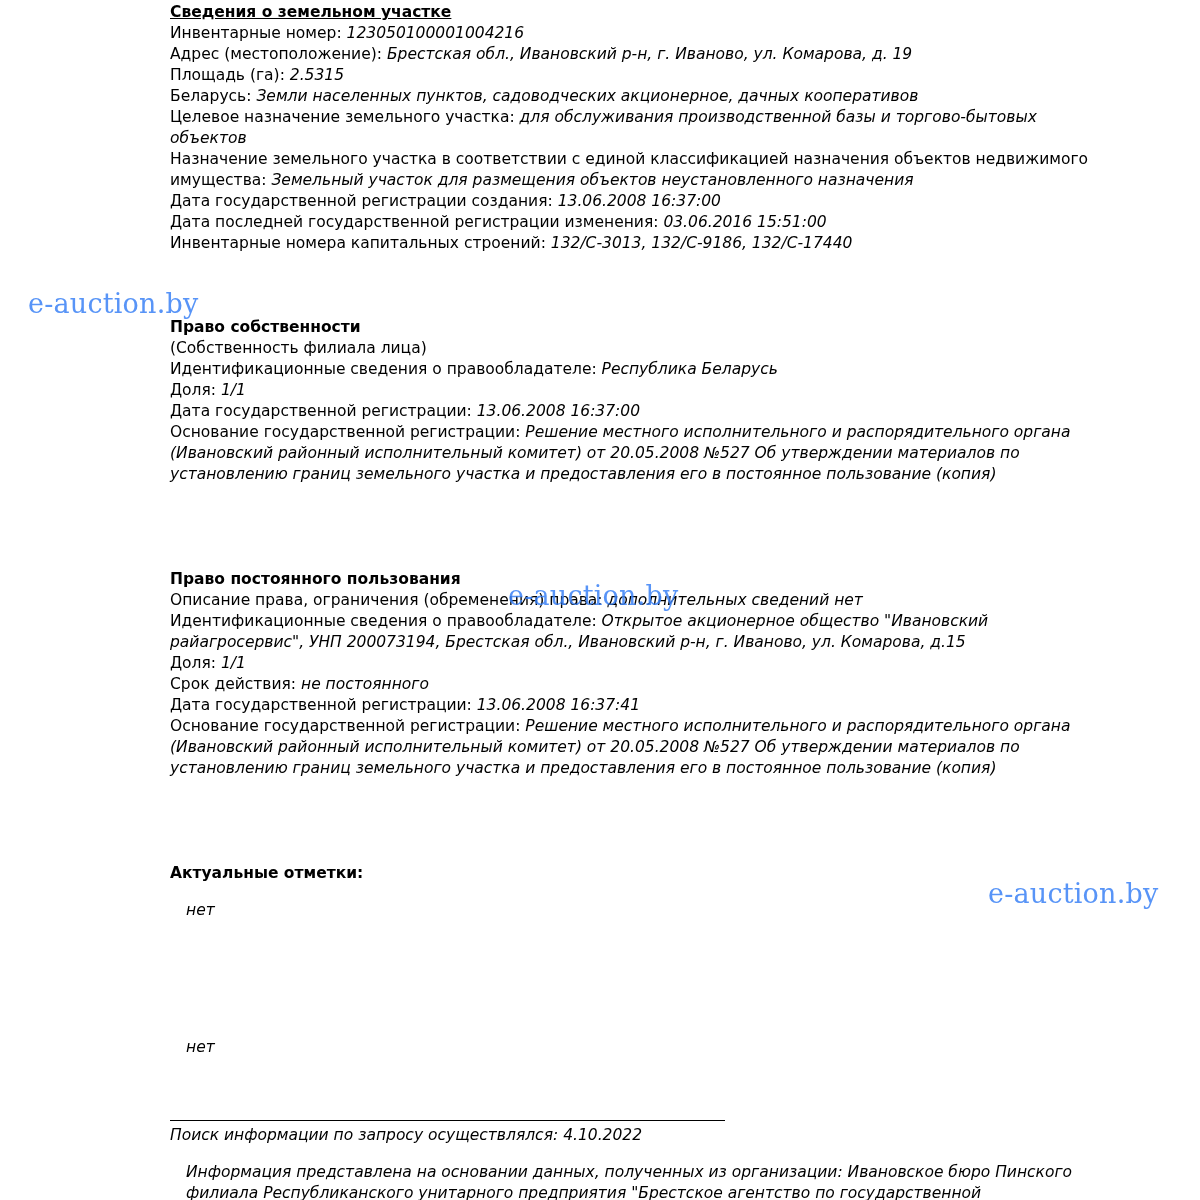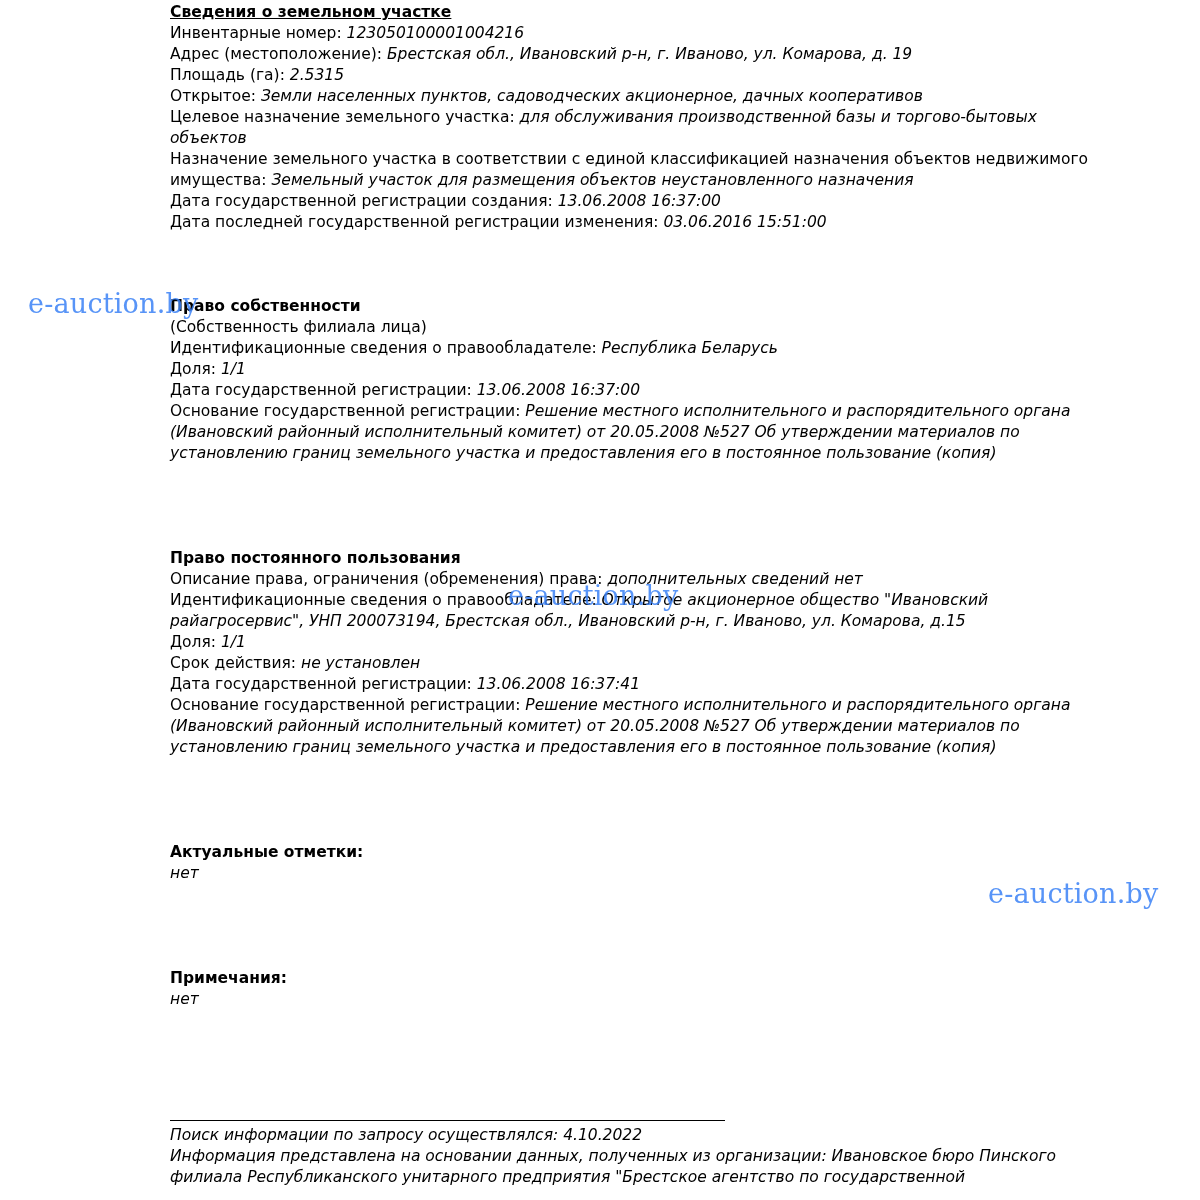--- a/index.html
+++ b/index.html
@@ -44,21 +44,21 @@
     line-height: 21px;
     margin: 0;
   }
   .val {
     font-style: italic;
   }
   .blk {
     font-style: italic;
     font-size: 15.5px;
     line-height: 21px;
-    margin: 0;
+    margin: 16px;
   }
   .gap-sm { height: 21px; }
   .gap-md { height: 42px; }
   .gap-lg { height: 63px; }
 
   .wm {
     position: absolute;
     font-family: "DejaVu Serif", serif;
     font-size: 27px;
     color: #3b82f6;
@@ -99,33 +99,36 @@
       <p class="line">
         <span>Инвентарные номер: </span><span class="val">123050100001004216</span>
       </p>
       <p class="line">
         <span>Адрес (местоположение): </span><span class="val">Брестская обл., Ивановский р-н, г. Иваново, ул. Комарова, д. 19</span>
       </p>
       <p class="line">
         <span>Площадь (га): </span><span class="val">2.5315</span>
       </p>
       <p class="line">
-        <span>Открытое: </span><span class="val">Земли населенных пунктов, садоводческих акционерное, дачных кооперативов</span>
+        <span>Беларусь: </span><span class="val">Земли населенных пунктов, садоводческих акционерное, дачных кооперативов</span>
       </p>
       <p class="line">
         <span>Целевое назначение земельного участка: </span><span class="val">для обслуживания производственной базы и торгово-бытовых объектов</span>
       </p>
       <p class="line">
         <span>Назначение земельного участка в соответствии с единой классификацией назначения объектов недвижимого имущества: </span><span class="val">Земельный участок для размещения объектов неустановленного назначения</span>
       </p>
       <p class="line">
         <span>Дата государственной регистрации создания: </span><span class="val">13.06.2008 16:37:00</span>
       </p>
       <p class="line">
         <span>Дата последней государственной регистрации изменения: </span><span class="val">03.06.2016 15:51:00</span>
+      </p>
+      <p class="line">
+        <span>Инвентарные номера капитальных строений: </span><span class="val">132/С-3013, 132/С-9186, 132/С-17440</span>
       </p>
     </div>
 
     <div class="gap-md"></div>
     <div class="gap-sm"></div>
 
     <div class="section">
       <div class="heading">Право собственности</div>
       <p class="line">(Собственность филиала лица)</p>
       <p class="line">
@@ -150,21 +153,21 @@
       <p class="line">
         <span>Описание права, ограничения (обременения) права: </span><span class="val">дополнительных сведений нет</span>
       </p>
       <p class="line">
         <span>Идентификационные сведения о правообладателе: </span><span class="val">Открытое акционерное общество "Ивановский райагросервис", УНП 200073194, Брестская обл., Ивановский р-н, г. Иваново, ул. Комарова, д.15</span>
       </p>
       <p class="line">
         <span>Доля: </span><span class="val">1/1</span>
       </p>
       <p class="line">
-        <span>Срок действия: </span><span class="val">не установлен</span>
+        <span>Срок действия: </span><span class="val">не постоянного</span>
       </p>
       <p class="line">
         <span>Дата государственной регистрации: </span><span class="val">13.06.2008 16:37:41</span>
       </p>
       <p class="line">
         <span>Основание государственной регистрации: </span><span class="val">Решение местного исполнительного и распорядительного органа (Ивановский районный исполнительный комитет) от 20.05.2008 №527 Об утверждении материалов по установлению границ земельного участка и предоставления его в постоянное пользование (копия)</span>
       </p>
     </div>
 
     <div class="gap-lg"></div>
@@ -172,21 +175,20 @@
 
     <div class="section">
       <div class="heading">Актуальные отметки:</div>
       <p class="blk">нет</p>
     </div>
 
     <div class="gap-lg"></div>
     <div class="gap-sm"></div>
 
     <div class="section">
-      <div class="heading">Примечания:</div>
       <p class="blk">нет</p>
     </div>
 
   </div>
 
   <div class="footer">
     <div class="rule"></div>
     <p class="line">
       <span class="val">Поиск информации по запросу осуществлялся: </span><span class="val">4.10.2022</span>
     </p>

